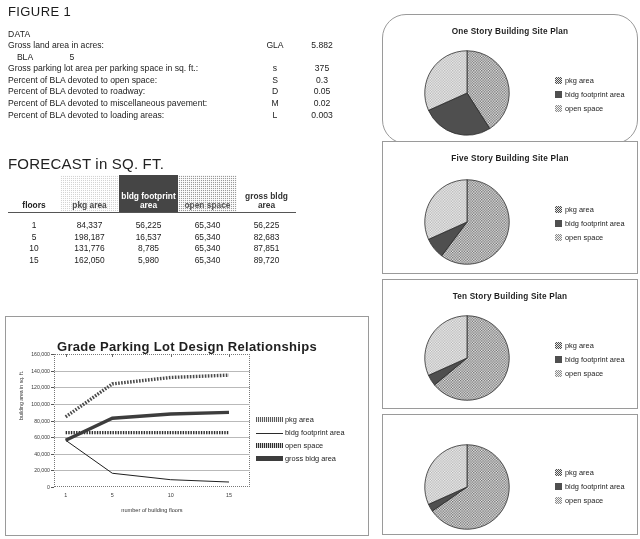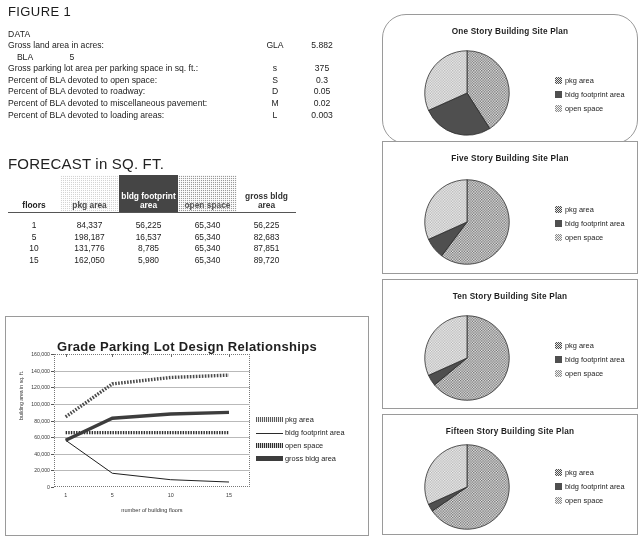--- a/index.html
+++ b/index.html
@@ -410,21 +410,20 @@
               <span class="pl-box box-fp"></span>
               <span>bldg footprint area</span>
             </div>
             <div class="pl-row">
               <span class="pl-box box-open"></span>
               <span>open space</span>
             </div>
           </div>
         </div>
         <div class="pie-panel" style="top: 414px; height: 119px;">
-          <div class="pie-title">Fifteen Story Building Site Plan</div>
           <div class="pie" style="top: 28px;">
             <svg class="pie-svg" viewBox="0 0 100 100">
               <defs>
                 <pattern id="pat-pkg-3" width="3" height="3" patternUnits="userSpaceOnUse">
                   <rect width="3" height="3" fill="#ededed"></rect>
                   <rect width="1.5" height="1.5" fill="#6a6a6a"></rect>
                   <rect x="1.5" y="1.5" width="1.5" height="1.5" fill="#6a6a6a"></rect>
                 </pattern>
                 <pattern id="pat-open-3" width="3" height="3" patternUnits="userSpaceOnUse">
                   <rect width="3" height="3" fill="#f0f0f0"></rect>

